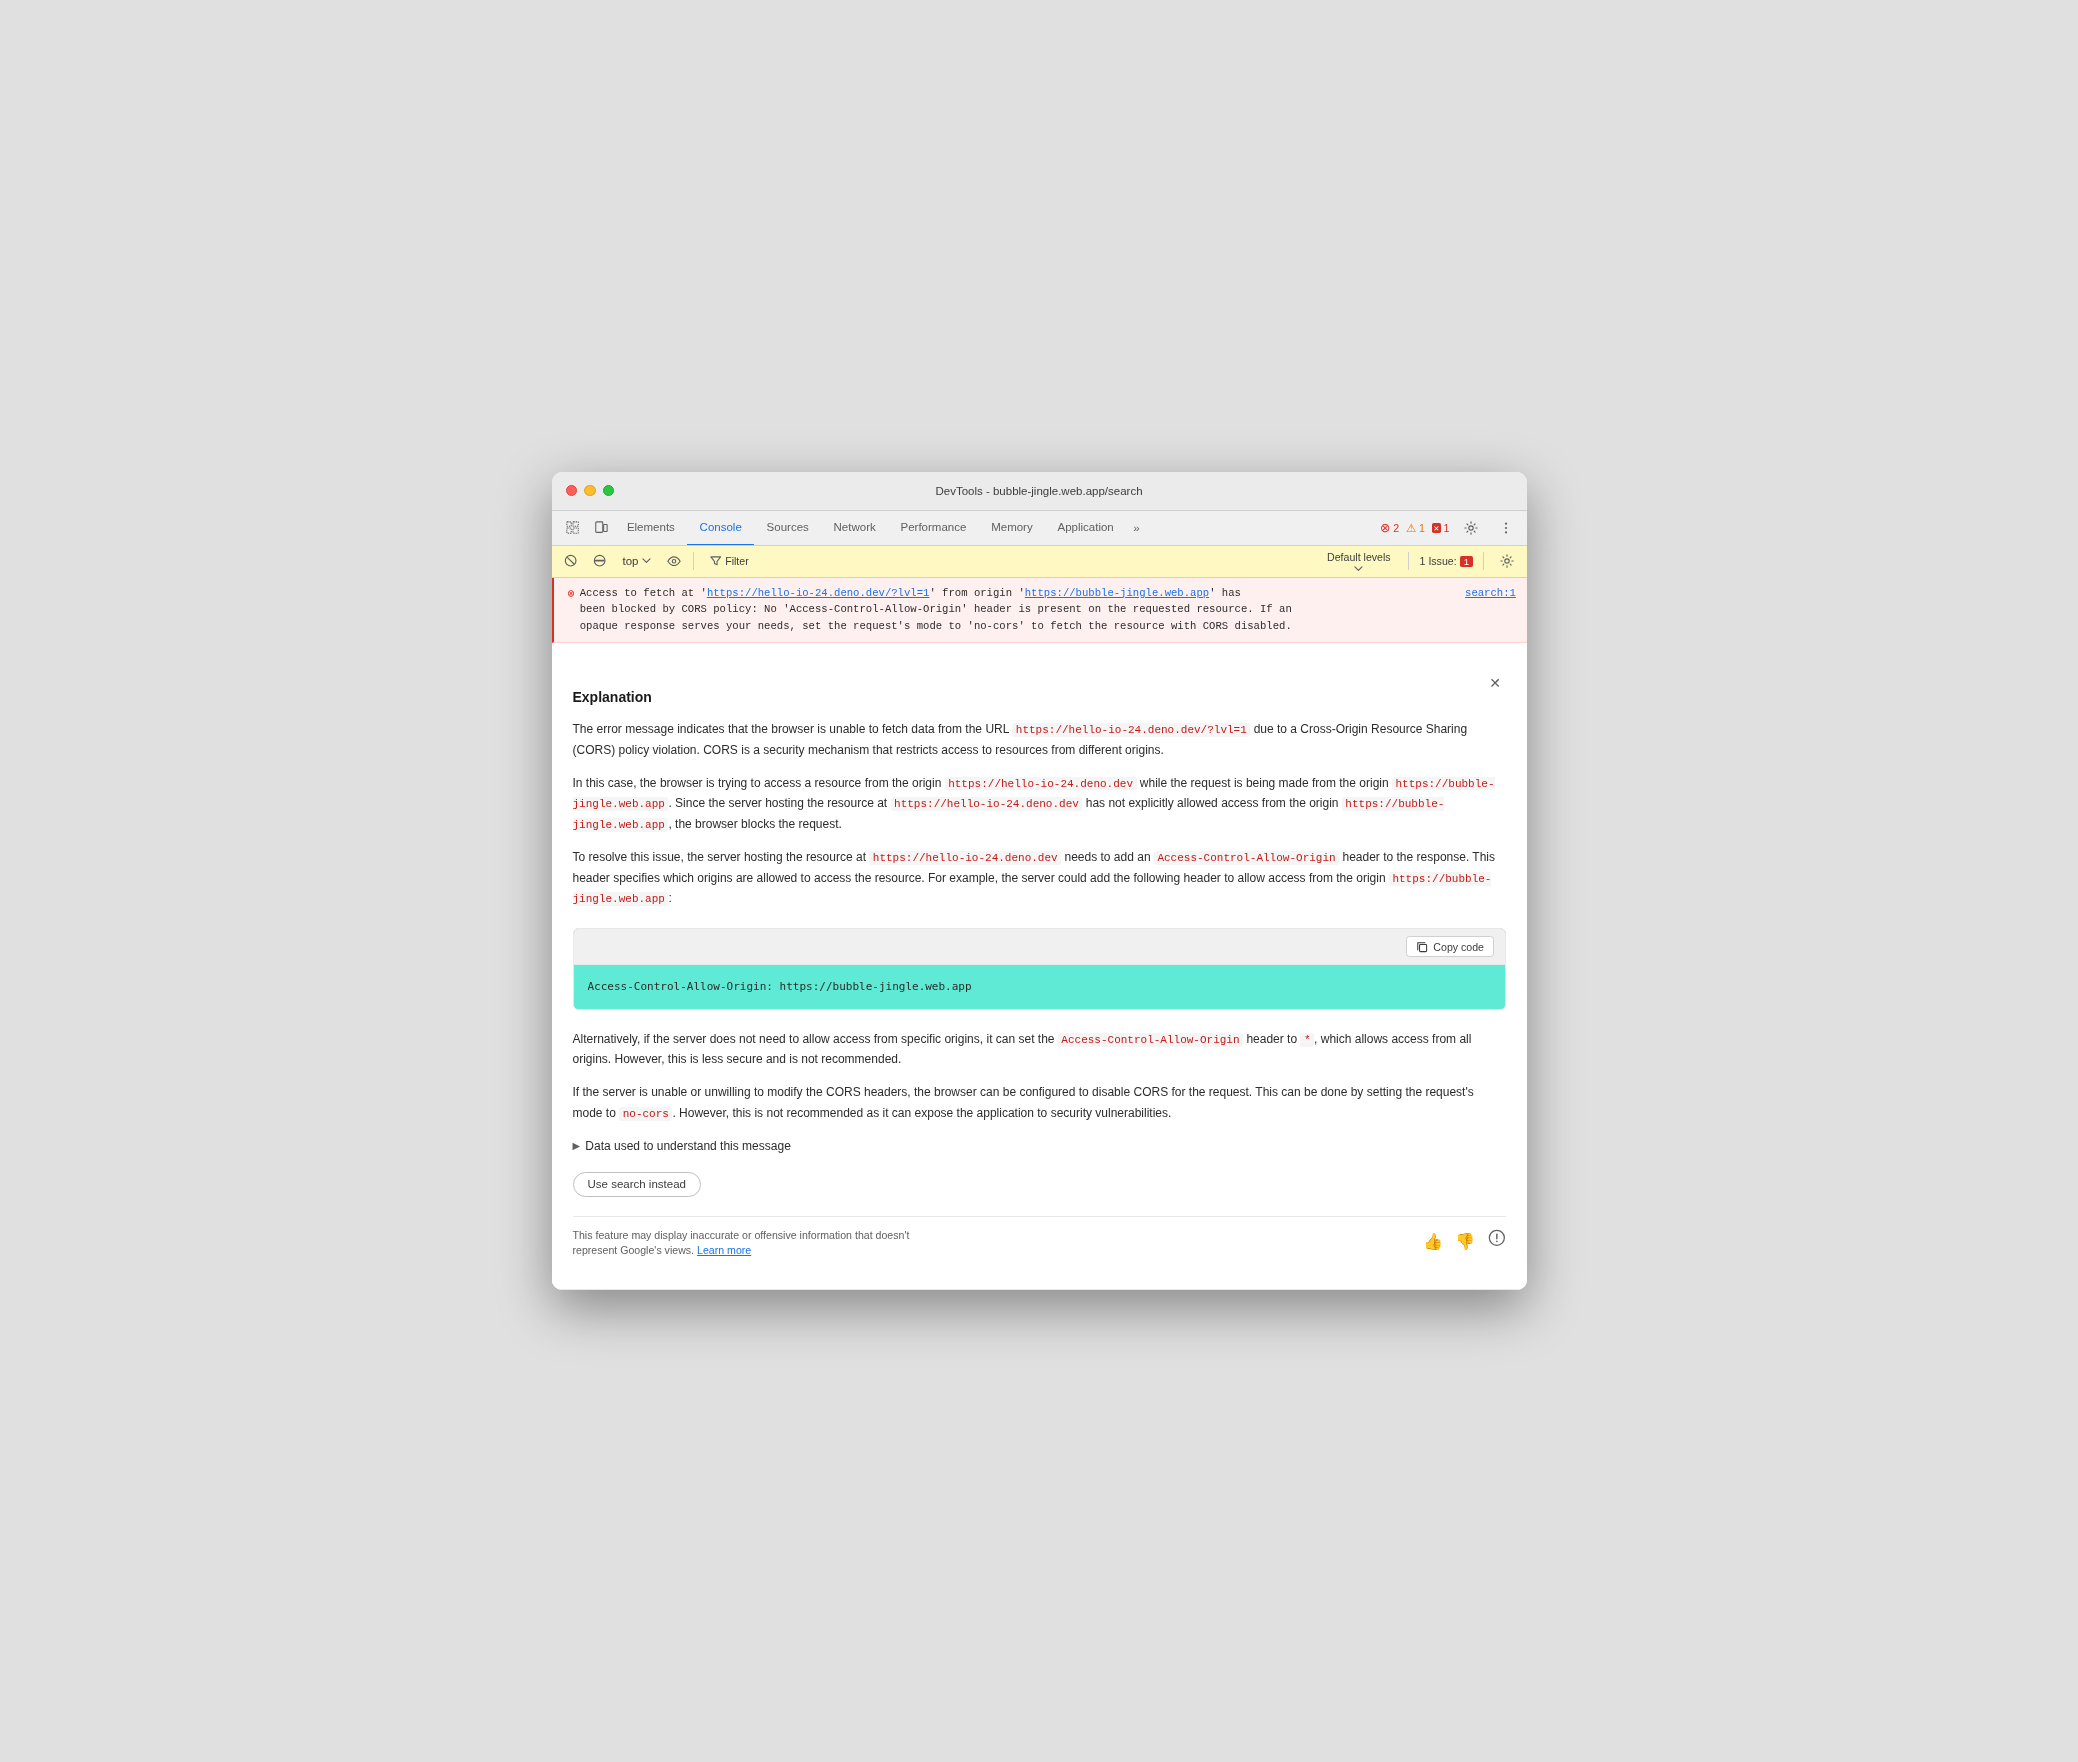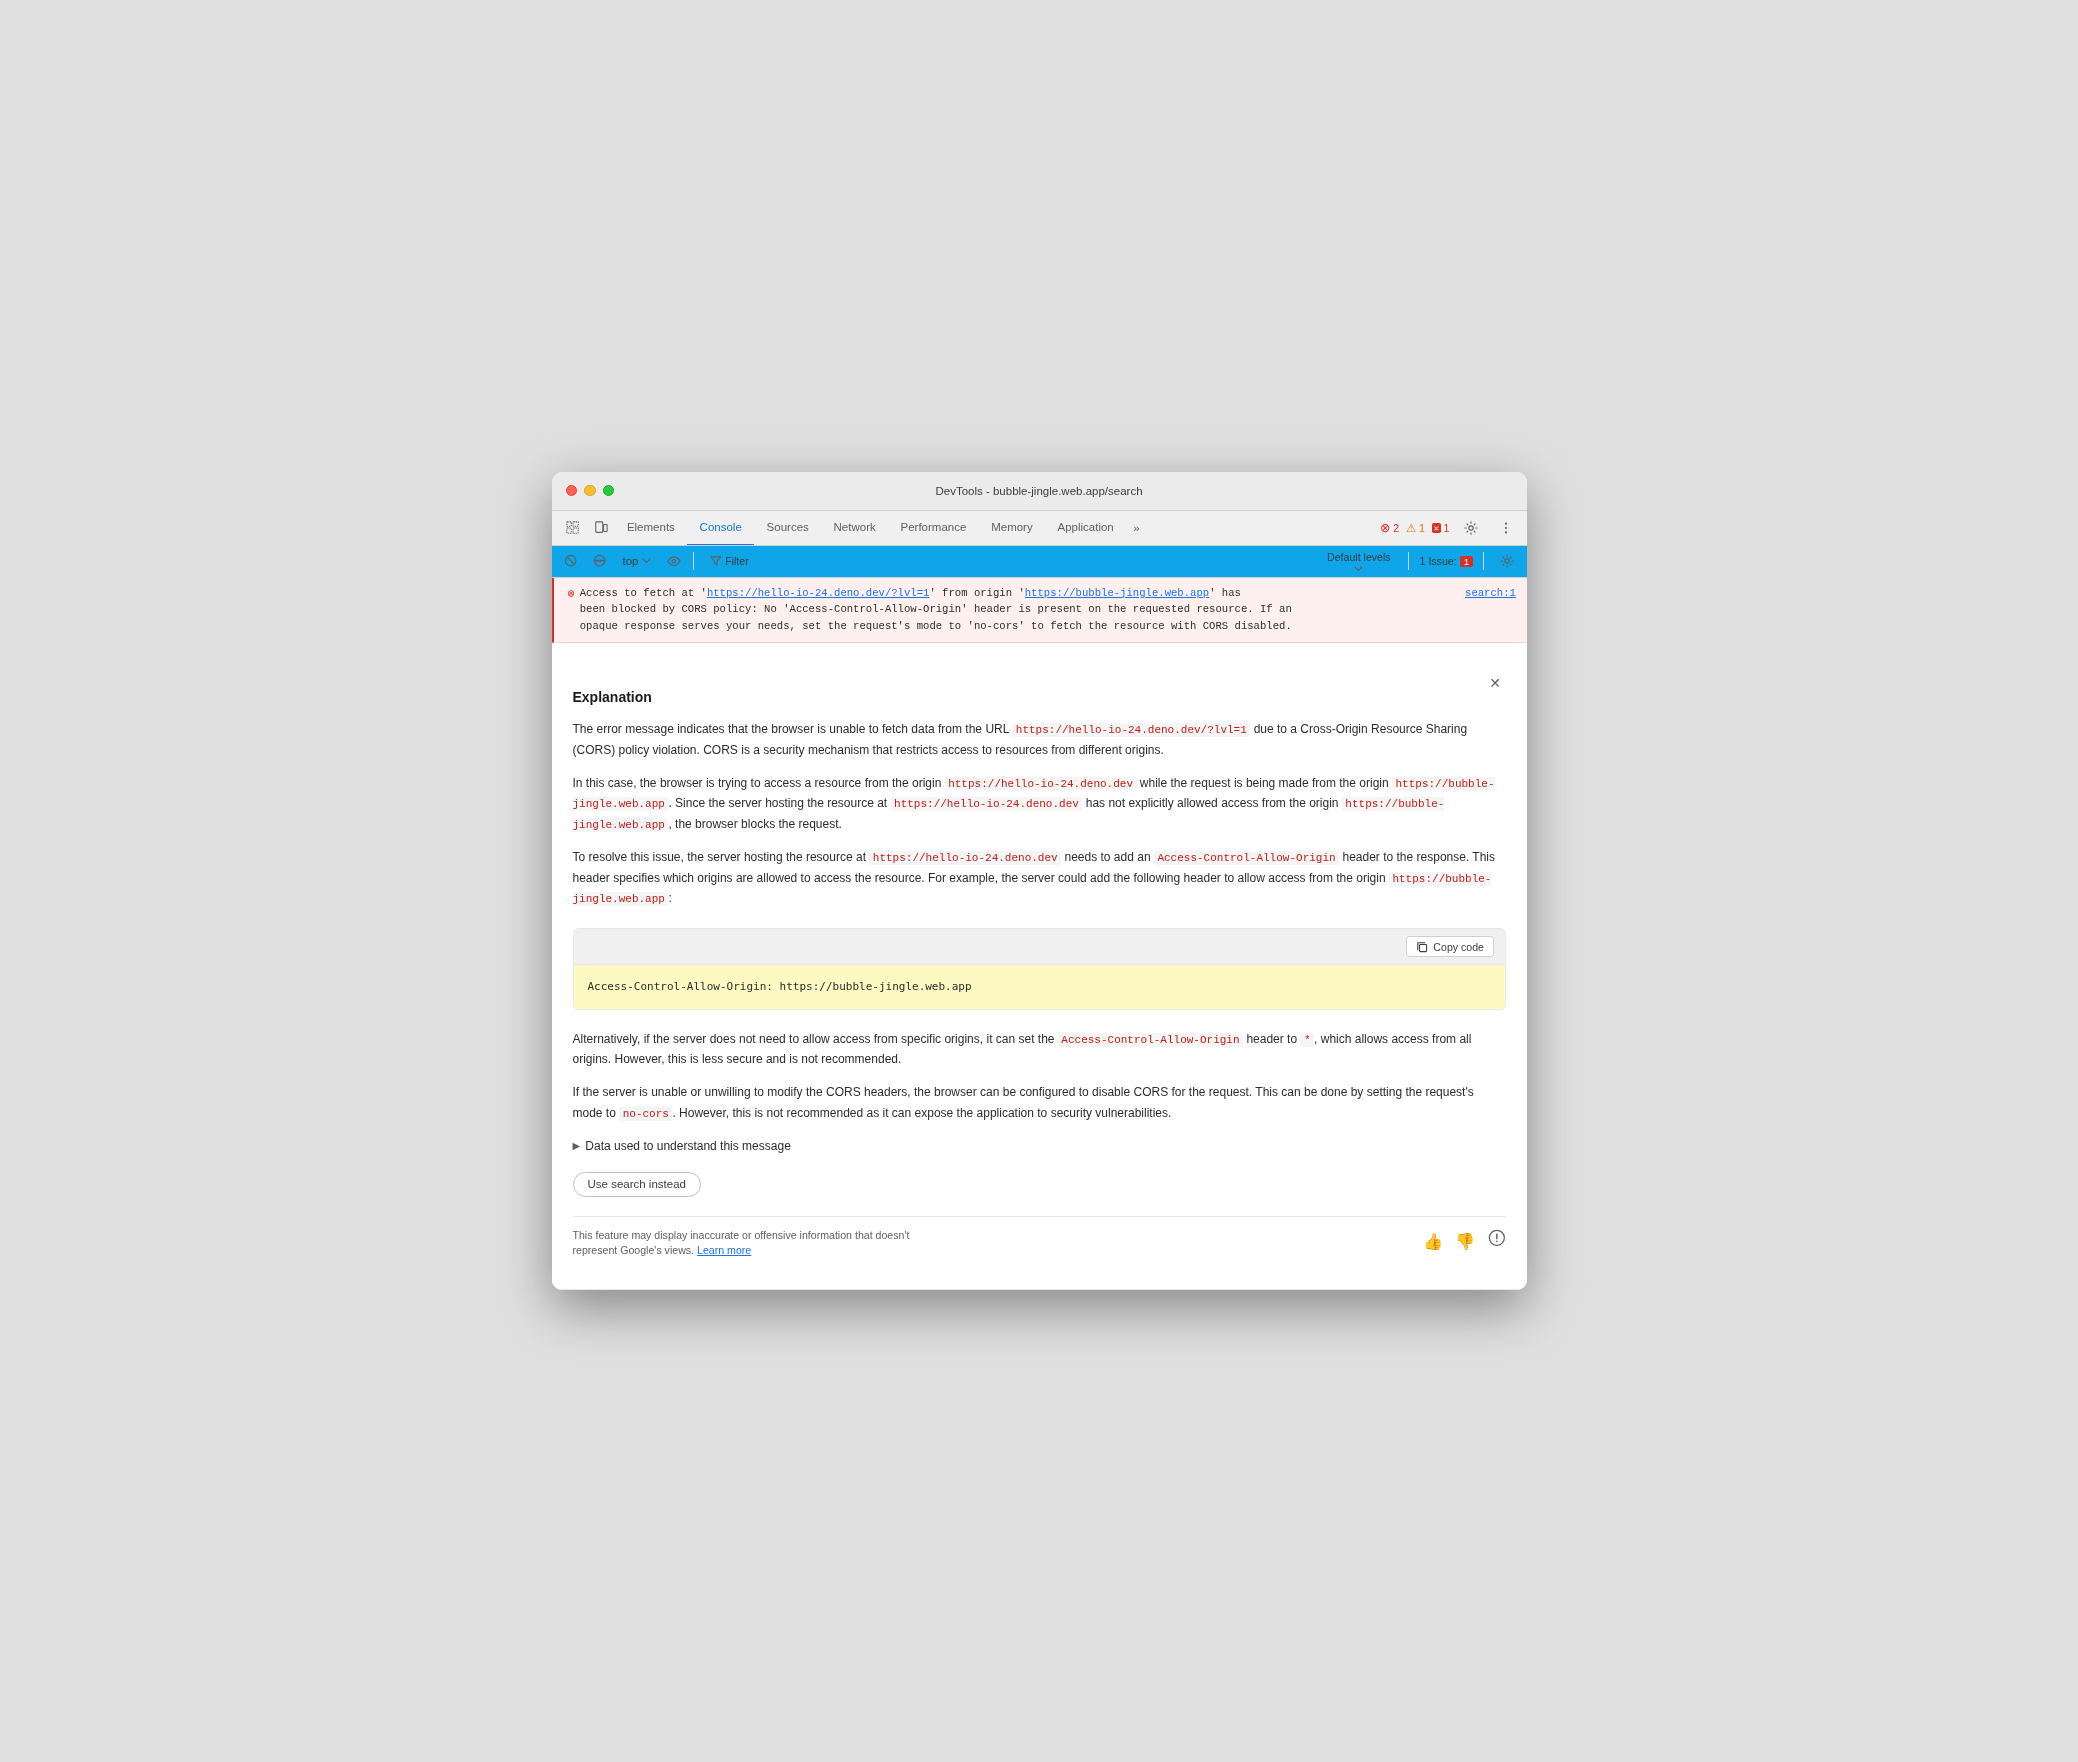--- a/index.html
+++ b/index.html
@@ -115,21 +115,21 @@
       color: #e8710a;
     }
     .badge-info {
       display: flex;
       align-items: center;
       gap: 2.7px;
       font-size: 10.6px;
       color: #d93025;
     }
     .toolbar {
-      background: #0ea5e9;
+      background: #fef9c3;
       border-bottom: 0.9px solid #d0d0d0;
       display: flex;
       align-items: center;
       height: 32px;
       padding: 0 7px;
       gap: 3.5px;
     }
     .toolbar-btn {
       width: 25px;
       height: 25px;
@@ -287,21 +287,21 @@
     }
     .code-inline {
       font-family: 'Menlo', 'Monaco', 'Courier New', monospace;
       font-size: 11px;
       background: #f5f5f5;
       padding: 0.9px 3.5px;
       border-radius: 2.7px;
       color: #c41a16;
     }
     .code-block-wrapper {
-      background: #fef9c3;
+      background: #5eead4;
       border: 0.9px solid #e8e8e8;
       border-radius: 5.3px;
       margin: 19px 0;
       overflow: hidden;
     }
     .code-block-header {
       display: flex;
       justify-content: flex-end;
       padding: 7px 10.6px;
       border-bottom: 0.9px solid #e8e8e8;

